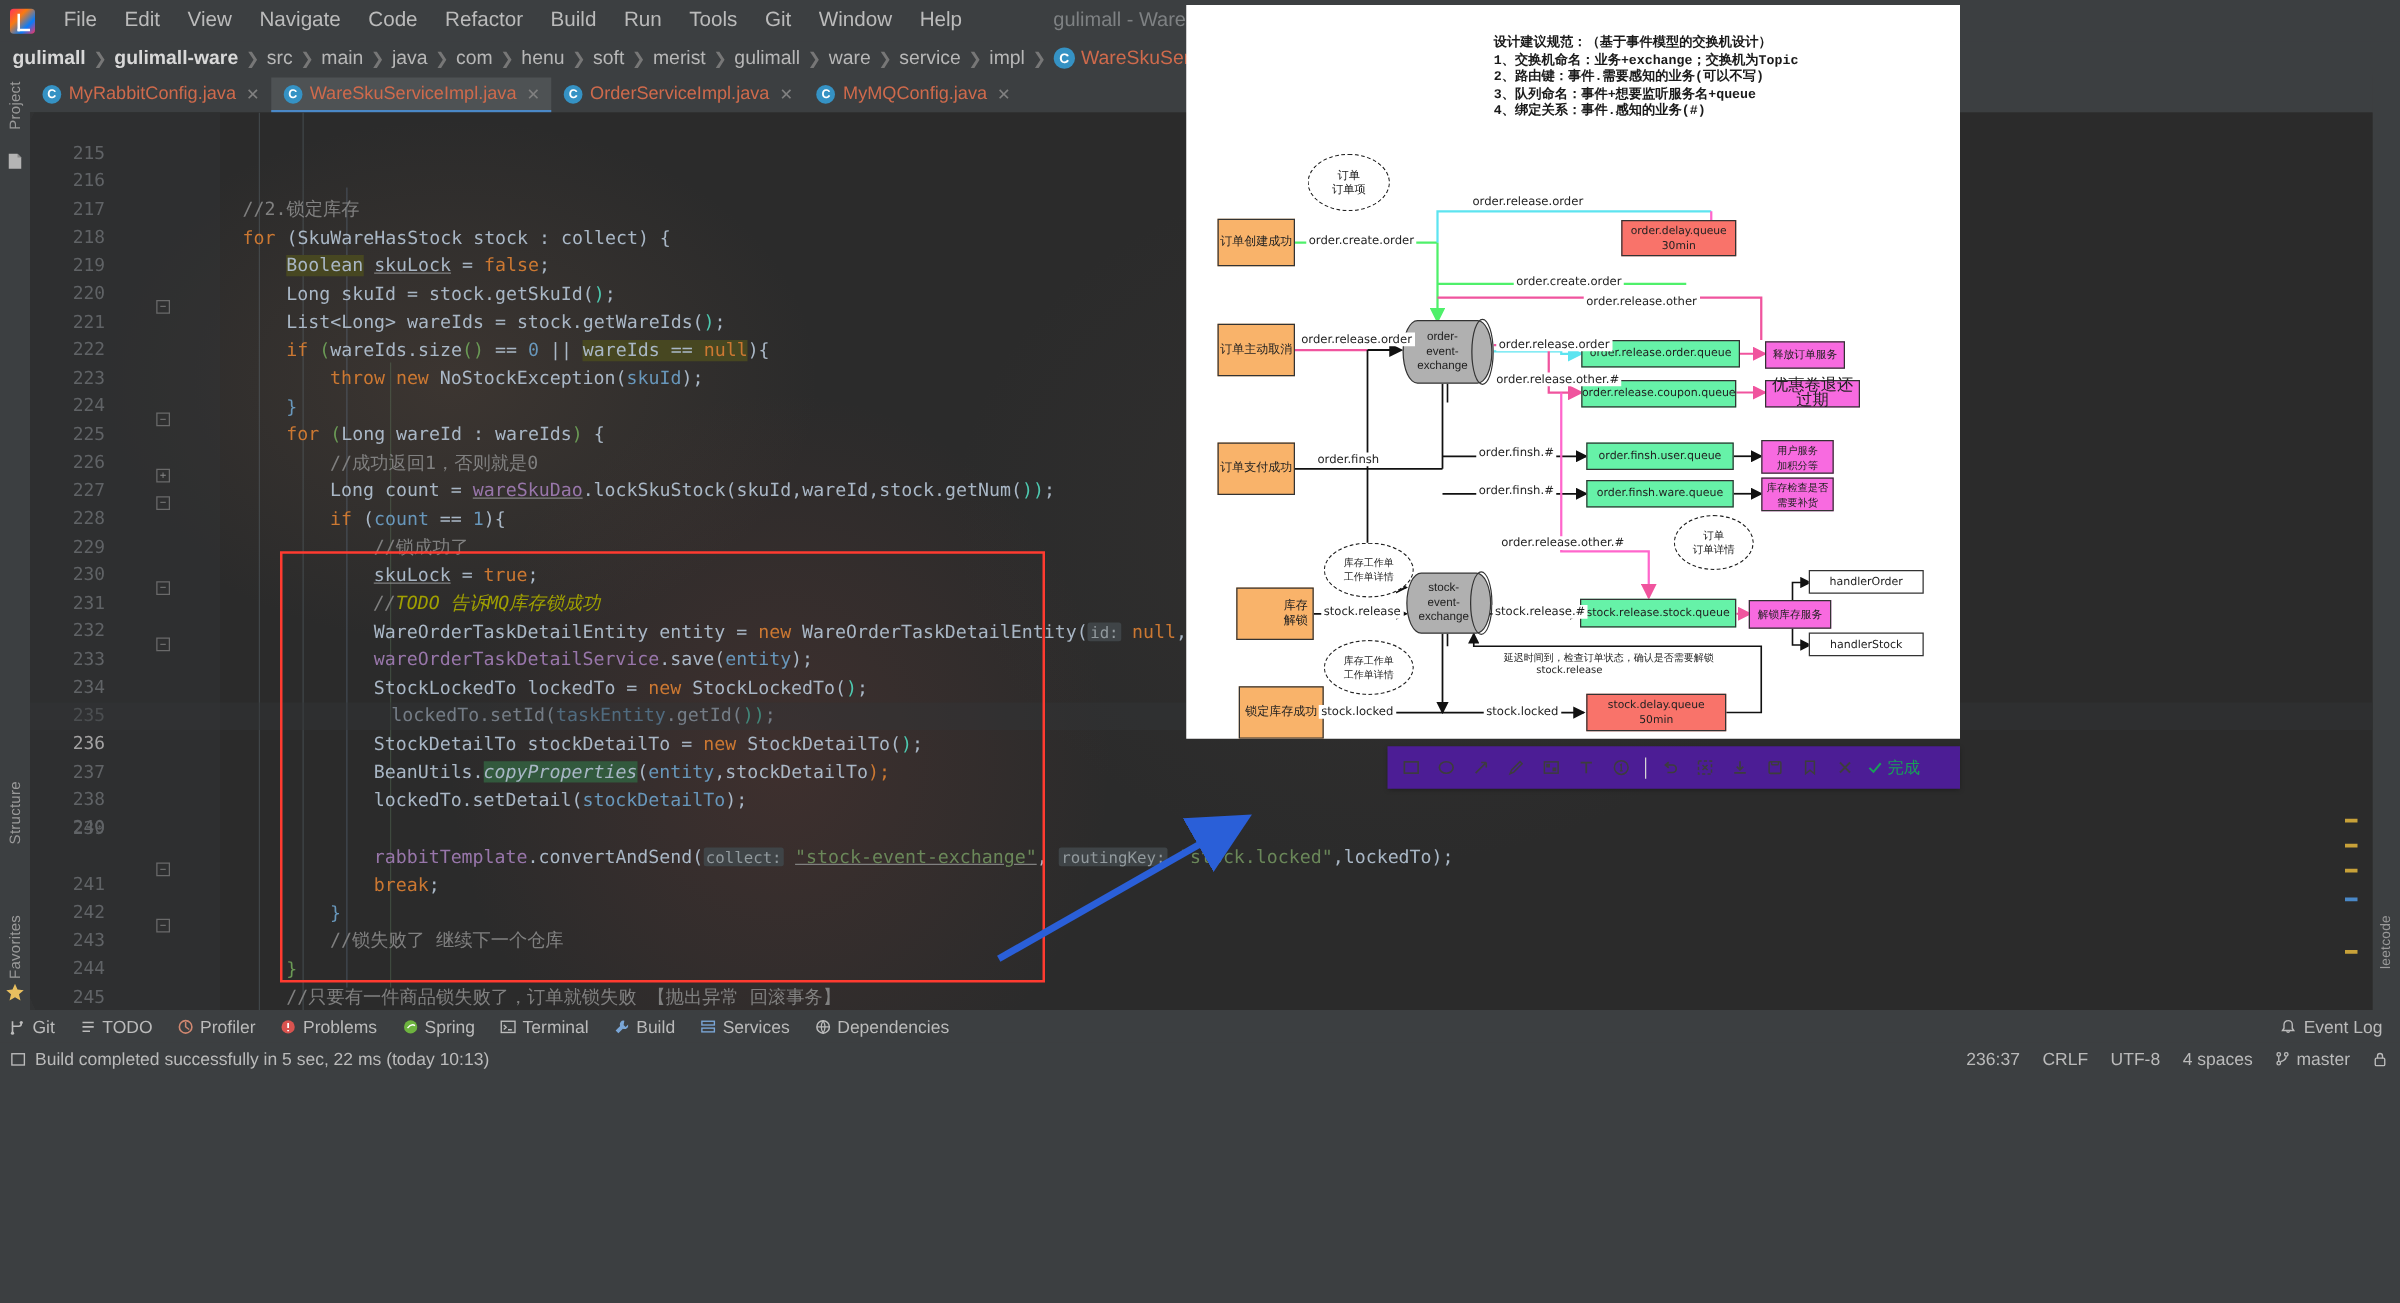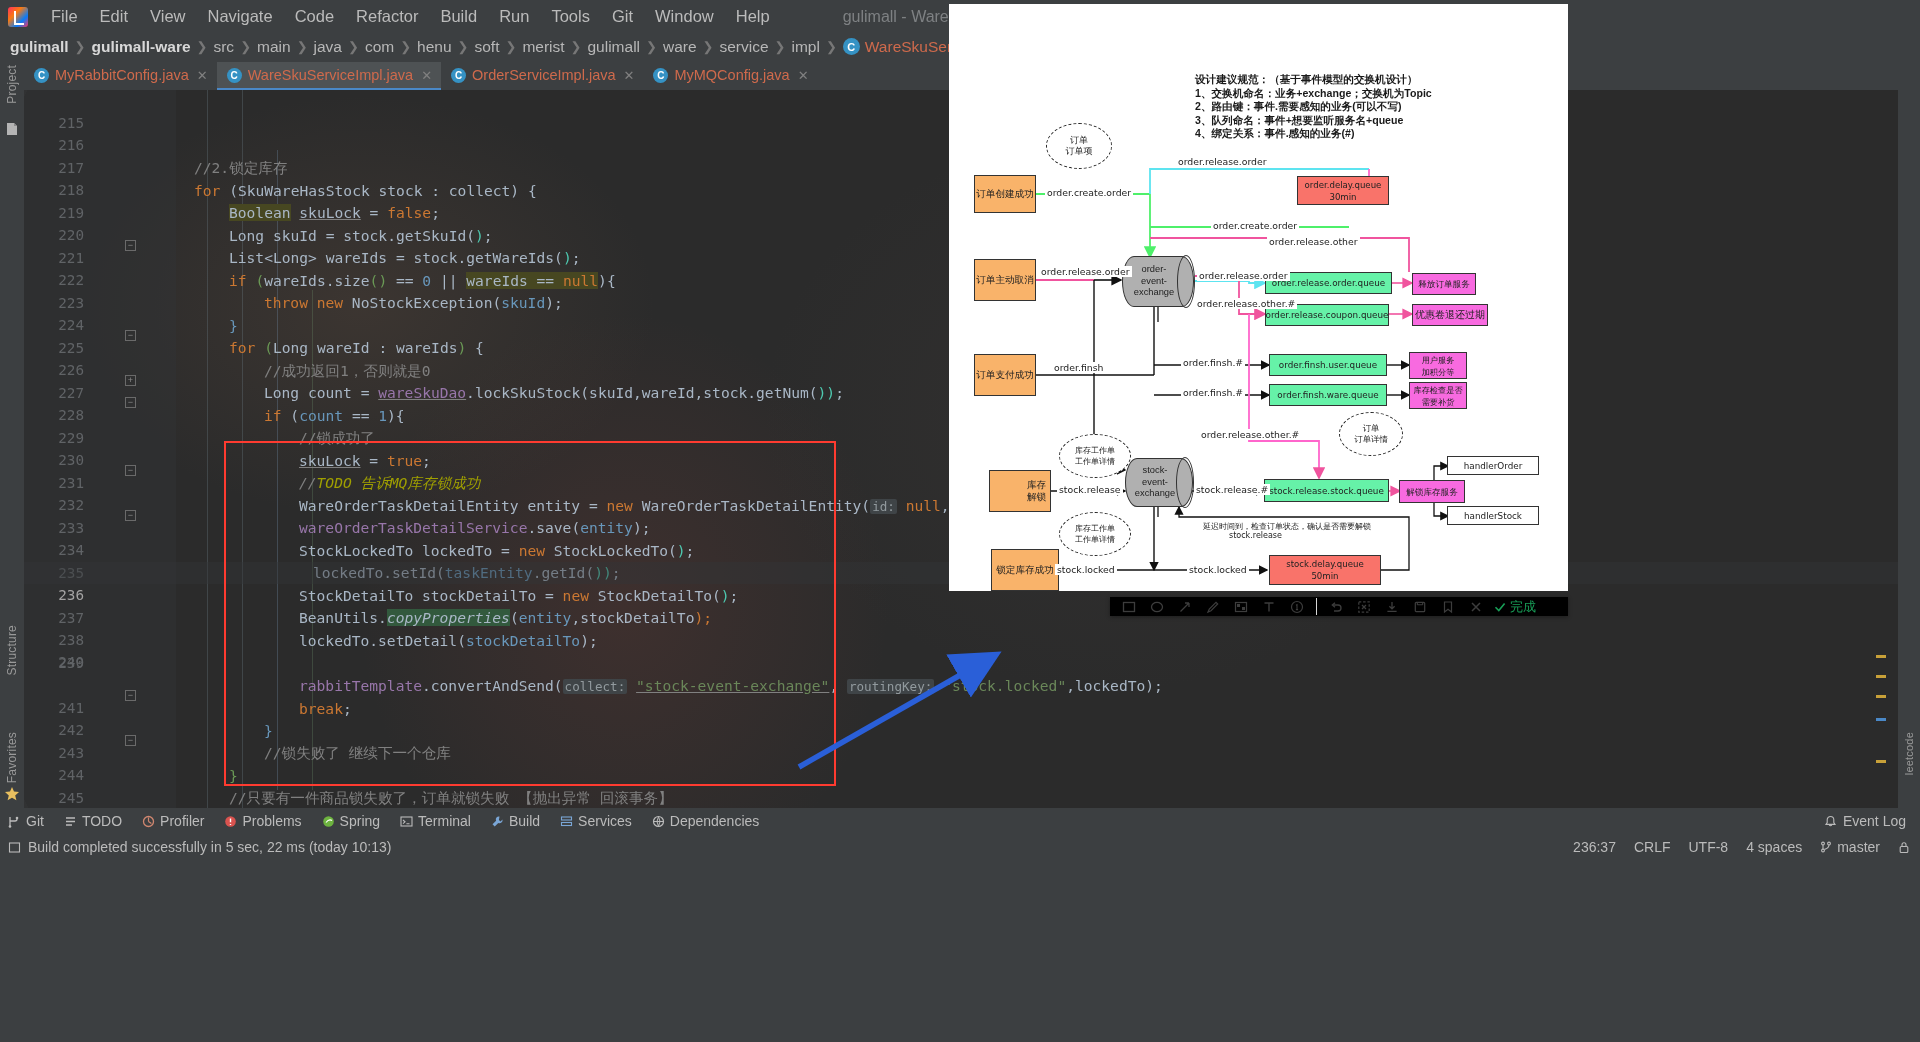--- a/index.html
+++ b/index.html
@@ -182,22 +182,21 @@
 
   
   .overlay{
     position:absolute; left:949px; top:4px; width:619px; height:587px;
     background:#ffffff; overflow:hidden;
   }
   .diagram{ position:absolute; inset:0; }
   .spec-note{
     position:absolute; left:246px; top:25px; width:330px;
     font-size:10.6px; line-height:13.6px; color:#1a1a1a; font-weight:bold;
-    font-family:Liberation Sans, sans-serif;
-    margin-top:44px;
+    font-family:Liberation Mono, monospace;
   }
 
   .node{
     position:absolute; border:1.6px solid #333;
     display:flex; align-items:center; justify-content:center; text-align:center;
     font-size:9.6px; color:#222; line-height:12px;
     font-family:"DejaVu Sans", sans-serif;
   }
   .n-orange{ background:#f9b36a; }
   .n-green { background:#66f2a8; }
@@ -223,22 +222,22 @@
     font-size:9px; color:#222; line-height:11px; background:#fff;
   }
 
   .elabel{
     position:absolute; font-size:9.3px; color:#222; background:#fff;
     padding:0 2px; white-space:nowrap; font-family:"DejaVu Sans", sans-serif;
   }
 
   
   .snip-toolbar{
-    position:absolute; left:1110px; top:597px; width:458px; height:19px;
-    background:#000000; display:flex; align-items:center;
+    position:absolute; left:1110px; top:597px; width:458px; height:34px;
+    background:#4c1d95; display:flex; align-items:center;
     padding:0 6px; gap:2px; box-shadow:0 1px 4px rgba(0,0,0,.35);
   }
   .snip-btn{
     width:26px; height:23px; display:flex; align-items:center;
     justify-content:center; color:#3d3d3d; font-size:14px; cursor:pointer;
   }
   .snip-sep{ width:1px; height:17px; background:#d6d6d6; margin:0 4px;}
   .snip-done{
     display:flex;align-items:center;gap:3px;color:#18a058;font-size:13px;
     margin-left:2px; cursor:pointer; white-space:nowrap;
@@ -655,21 +654,21 @@
           <span>stock.release.stock.queue</span>
         </div>
       <div class="node n-red" style="left:320px;top:551px;width:112px;height:30px;font-size:8.6px;">
         <span style="white-space:pre-line;">stock.delay.queue
 50min</span>
       </div>
 
       <div class="node n-pink" style="left:463px;top:269px;width:64px;height:22px;font-size:8.6px;">
           <span>释放订单服务</span>
         </div>
-      <div class="node n-pink" style="left:463px;top:300px;width:76px;height:22px;font-size:10px;">
+      <div class="node n-pink" style="left:463px;top:300px;width:76px;height:22px;font-size:13px;">
           <span>优惠卷退还过期</span>
         </div>
       <div class="node n-pink" style="left:460px;top:348px;width:58px;height:27px;font-size:8.2px;">
           <span style="white-space:pre-line;">用户服务
 加积分等</span>
         </div>
       <div class="node n-pink" style="left:460px;top:378px;width:58px;height:27px;font-size:8.2px;">
           <span style="white-space:pre-line;">库存检查是否
 需要补货</span>
         </div>

